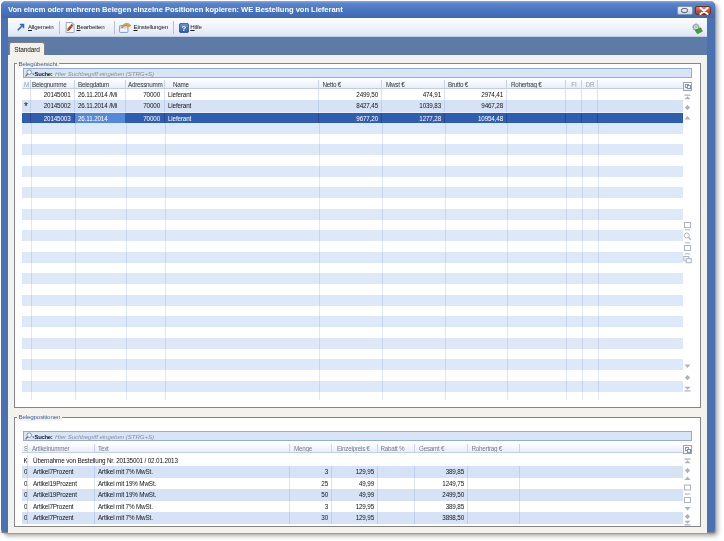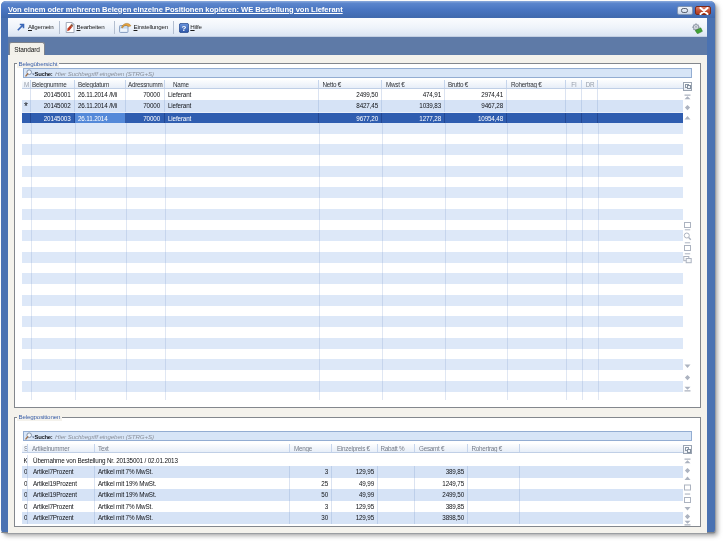--- a/index.html
+++ b/index.html
@@ -8,21 +8,21 @@
 #win {
   position:absolute; left:1px; top:1px; width:714px; height:532px;
   background:#4a72b2; border-radius:5px 5px 4px 4px;
   box-shadow: 3px 3px 4px rgba(110,110,110,0.55), 1px 1px 1px rgba(130,140,160,0.5);
 }
 #titlebar {
   position:absolute; left:0; top:0; width:714px; height:16.5px;
   border-radius:5px 5px 0 0;
   background:linear-gradient(#8cabdc 0%, #5b85cc 14%, #4a76c2 50%, #4069ad 100%);
 }
-#titletext { position:absolute; left:7px; top:3.6px; color:#ffffff; font-size:7.6px; font-weight:bold; letter-spacing:-0.05px; white-space:nowrap;text-decoration:underline; }
+#titletext { position:absolute; left:7px; top:3.6px; color:#ffffff; font-size:7.6px; font-weight:bold; letter-spacing:-0.05px; white-space:nowrap; }
 .tbtn { position:absolute; top:4.5px; height:9px; width:16.5px; border-radius:2px; }
 #btn-rest { left:675.5px; background:linear-gradient(#f2f6fb,#c9d6ea); border:1px solid #8296b5; }
 #btn-rest .glyph { position:absolute; left:3.6px; top:1.8px; width:7.4px; height:4.6px; border:1.4px solid #5a6372; border-radius:2.2px; }
 #btn-close { left:693.5px; background:linear-gradient(#e2836d,#c44f32 55%,#b03d22); border:1px solid #7e2a18; }
 #btn-close svg { position:absolute; left:3.2px; top:0.6px; }
 #toolbar {
   position:absolute; left:7px; top:16.5px; width:698.5px; height:19px;
   background:linear-gradient(#fbfcfe, #eef3fa 55%, #dbe5f3 100%);
   border-bottom:1px solid #c3cfe2;
 }

